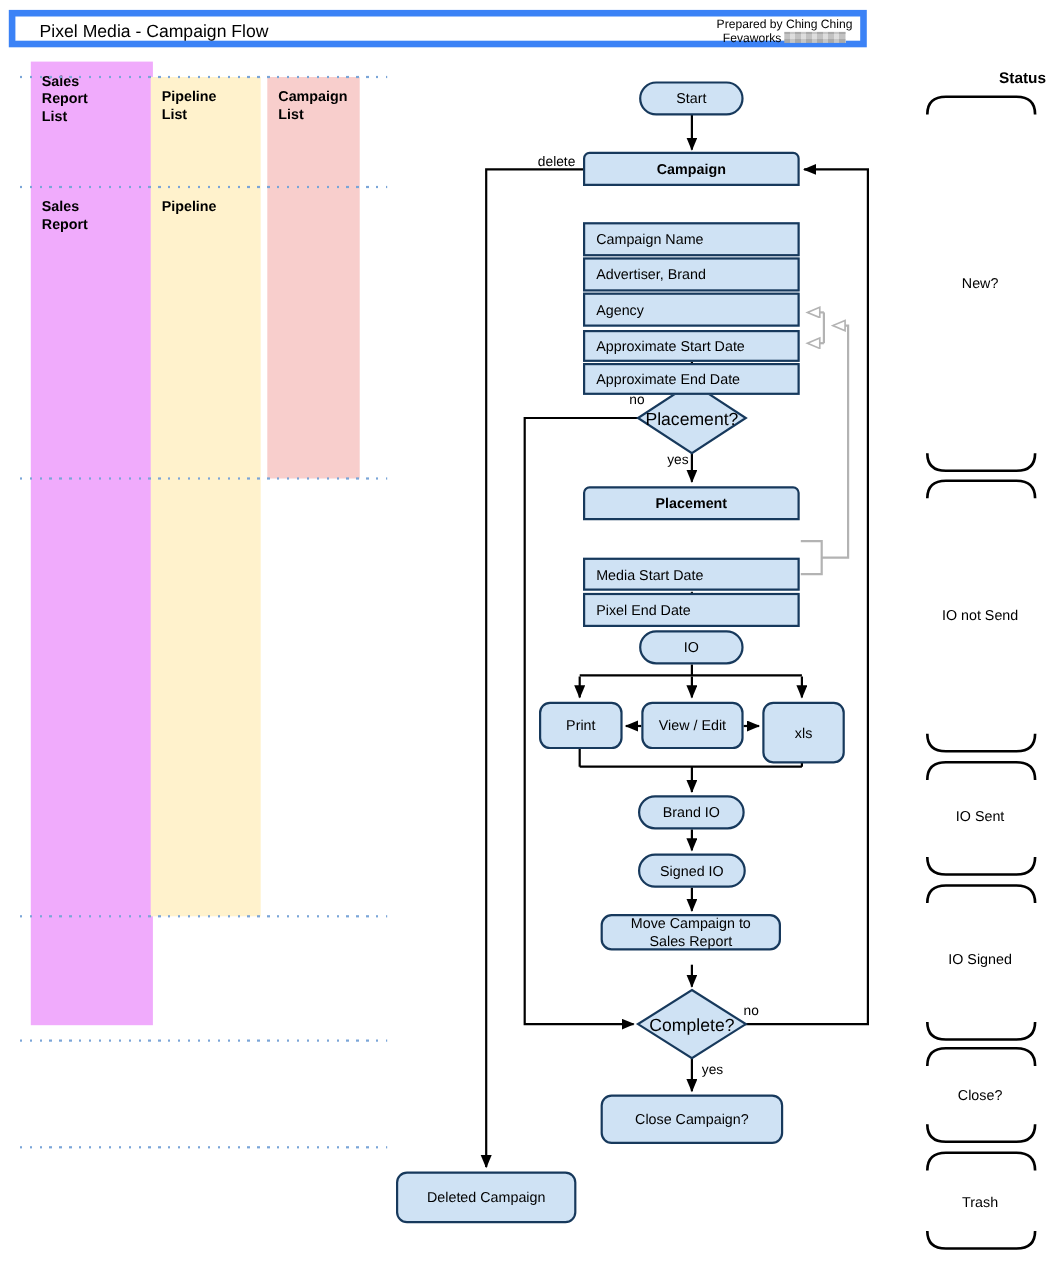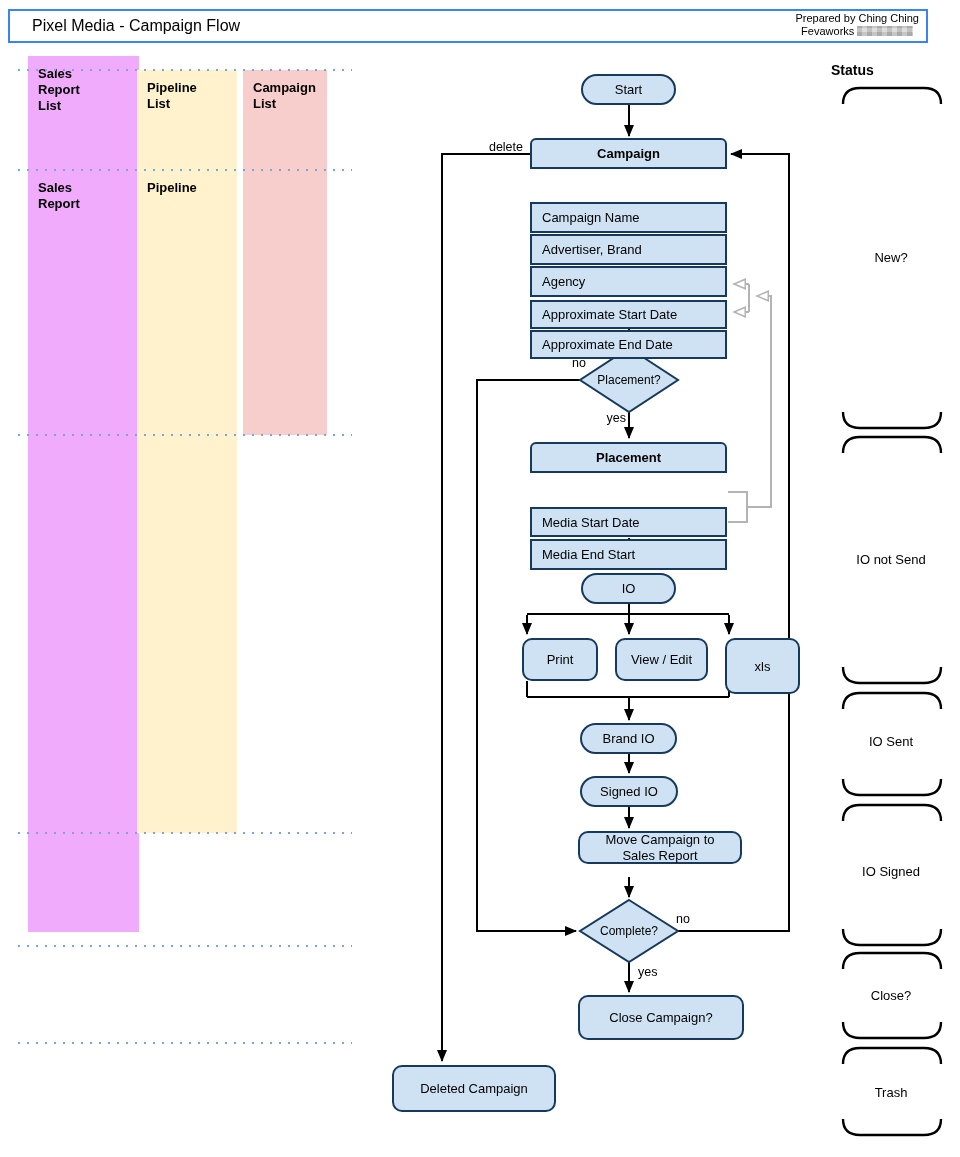--- a/index.html
+++ b/index.html
@@ -1,47 +1,47 @@
 <!DOCTYPE html>
 <html><head>
 <meta charset="utf-8">
 <style>
   html,body{margin:0;padding:0;background:#fff;}
   #canvas{position:relative;width:960px;height:1157px;background:#fff;overflow:hidden;
           font-family:"Liberation Sans",sans-serif;color:#000;}
 
   
-  .hdr-box{position:absolute;left:8px;top:9px;width:920px;height:34px;border:2px solid #3b82f6;box-sizing:border-box;}
+  .hdr-box{position:absolute;left:8px;top:9px;width:780px;height:34px;border:6px solid #3b82f6;box-sizing:border-box;}
   .hdr-title{position:absolute;left:22px;top:0;height:30px;line-height:30px;font-size:16px;}
   .hdr-right{position:absolute;right:7px;top:1px;text-align:center;font-size:11px;line-height:13px;}
   .redact{display:inline-block;width:56px;height:10px;vertical-align:-1px;
     background-image:repeating-linear-gradient(90deg,rgba(0,0,0,.10) 0 5px,rgba(255,255,255,.14) 5px 10px),
                      repeating-linear-gradient(0deg,#bdbdbd 0 4px,#d8d8d8 4px 8px);}
 
   
   .lane{position:absolute;}
   .lane-label{padding:10px 0 0 10px;font-size:13px;font-weight:bold;line-height:16px;width:62px;}
   .sub-label{position:absolute;font-size:13px;font-weight:bold;line-height:16px;width:62px;}
   .dotrow{position:absolute;height:2px;
     background-image:repeating-linear-gradient(to right,#7aa5d8 0 2px,transparent 2px 9px);}
 
   
   .node{position:absolute;box-sizing:border-box;background:#cfe2f4;border:2px solid #17395c;
         display:flex;align-items:center;justify-content:center;font-size:13px;text-align:center;}
   .stadium{border-radius:16px;}
-  .rrect{border-radius:10px;margin-left:32px;}
+  .rrect{border-radius:10px;}
   .trow{position:absolute;box-sizing:border-box;background:#cfe2f4;border:2px solid #17395c;
         display:flex;align-items:center;font-size:13px;padding-left:10px;margin-top:32px;}
   .thead{justify-content:center;padding-left:0;font-weight:bold;font-size:13px;display:flex;align-items:center;
          position:absolute;box-sizing:border-box;background:#cfe2f4;border:2px solid #17395c;}
-  .dlabel{position:absolute;font-size:12px;text-align:center;z-index:3;}
+  .dlabel{position:absolute;font-size:16px;text-align:center;z-index:3;}
 
   
   .edge-label{position:absolute;font-size:12.5px;z-index:3;}
-  .status-title{position:absolute;left:831px;width:120px;text-align:left;font-size:14px;font-weight:bold;}
+  .status-title{position:absolute;left:831px;width:120px;text-align:right;font-size:14px;font-weight:bold;}
   .status-label{position:absolute;left:831px;width:120px;text-align:center;font-size:13px;}
 
   svg.overlay{position:absolute;left:0;top:0;z-index:1;}
   .layer2{position:absolute;left:0;top:0;z-index:2;width:0;height:0;}
   .k{stroke:#000;stroke-width:2;fill:none;}
   .g{stroke:#b3b3b3;stroke-width:2;fill:none;}
   .d{fill:#cfe2f4;stroke:#17395c;stroke-width:2;}
   .s{stroke:#000;stroke-width:2.4;fill:none;}
 </style>
 </head>
@@ -141,21 +141,21 @@
     <div class="trow" style="left:530px;top:170px;width:197px;height:31px">Campaign Name</div>
     <div class="trow" style="left:530px;top:202px;width:197px;height:31px">Advertiser, Brand</div>
     <div class="trow" style="left:530px;top:234px;width:197px;height:31px">Agency</div>
     <div class="trow" style="left:530px;top:268px;width:197px;height:29px">Approximate Start Date</div>
     <div class="trow" style="left:530px;top:298px;width:197px;height:29px">Approximate End Date</div>
 
     <div class="dlabel" style="left:575px;top:373px;width:108px">Placement?</div>
 
     <div class="thead" style="left:530px;top:442px;width:197px;height:31px;border-radius:6px 6px 0 0">Placement</div>
     <div class="trow" style="left:530px;top:475px;width:197px;height:30px">Media Start Date</div>
-    <div class="trow" style="left:530px;top:507px;width:197px;height:31px">Media End Start</div>
+    <div class="trow" style="left:530px;top:507px;width:197px;height:31px">Pixel End Date</div>
 
     <div class="node stadium" style="left:581px;top:573px;width:95px;height:31px">IO</div>
 
     <div class="node rrect" style="left:490px;top:638px;width:76px;height:43px">Print</div>
     <div class="node rrect" style="left:583px;top:638px;width:93px;height:43px">View / Edit</div>
     <div class="node rrect" style="left:693px;top:638px;width:75px;height:56px">xls</div>
 
     <div class="node stadium" style="left:580px;top:723px;width:97px;height:31px">Brand IO</div>
     <div class="node stadium" style="left:580px;top:776px;width:98px;height:31px">Signed IO</div>
 

